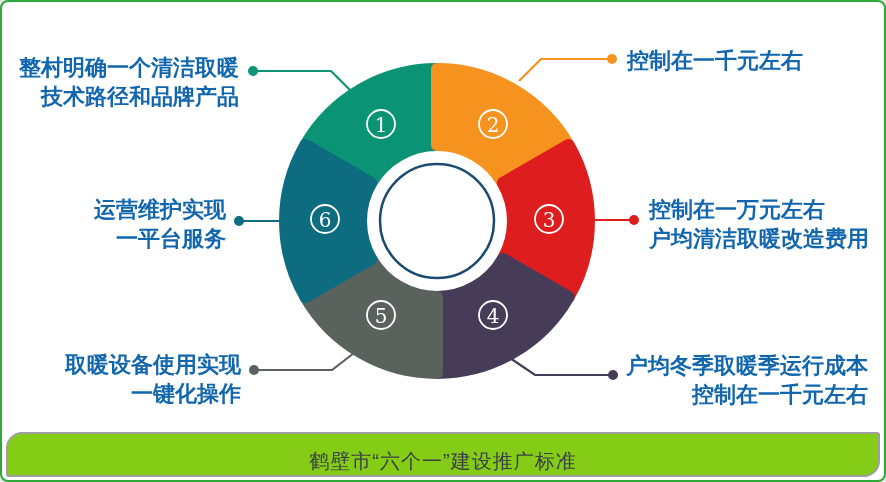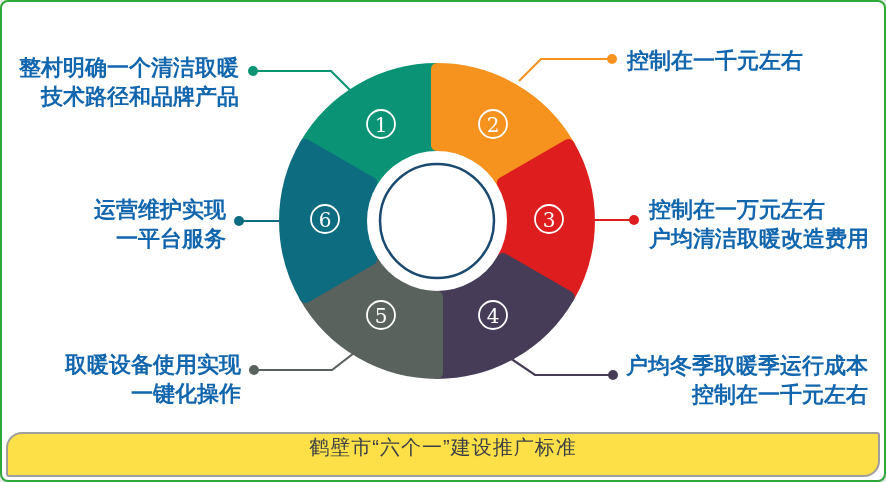--- a/index.html
+++ b/index.html
@@ -35,22 +35,22 @@
   }
   .seg-label.align-right{text-align:right;}
   .seg-label.align-left{text-align:left;}
   .seg-label span{display:block;}
   .caption-bar{
     position:absolute;
     left:4px;right:4px;top:430px;bottom:3px;
     border:2px solid var(--caption-border,#9E9E9E);
     border-radius:16px 3px 16px 3px;
     box-sizing:border-box;
-    display:flex;align-items:flex-start;justify-content:center;
-    background:#fde047;
+    display:flex;align-items:flex-end;justify-content:center;
+    background:#84cc16;
   }
   .caption-text{
     color:var(--caption-color,#3A3F46);
     font-size:20px;
     letter-spacing:1px;
   }
 </style>
 </head>
 <body>
 

